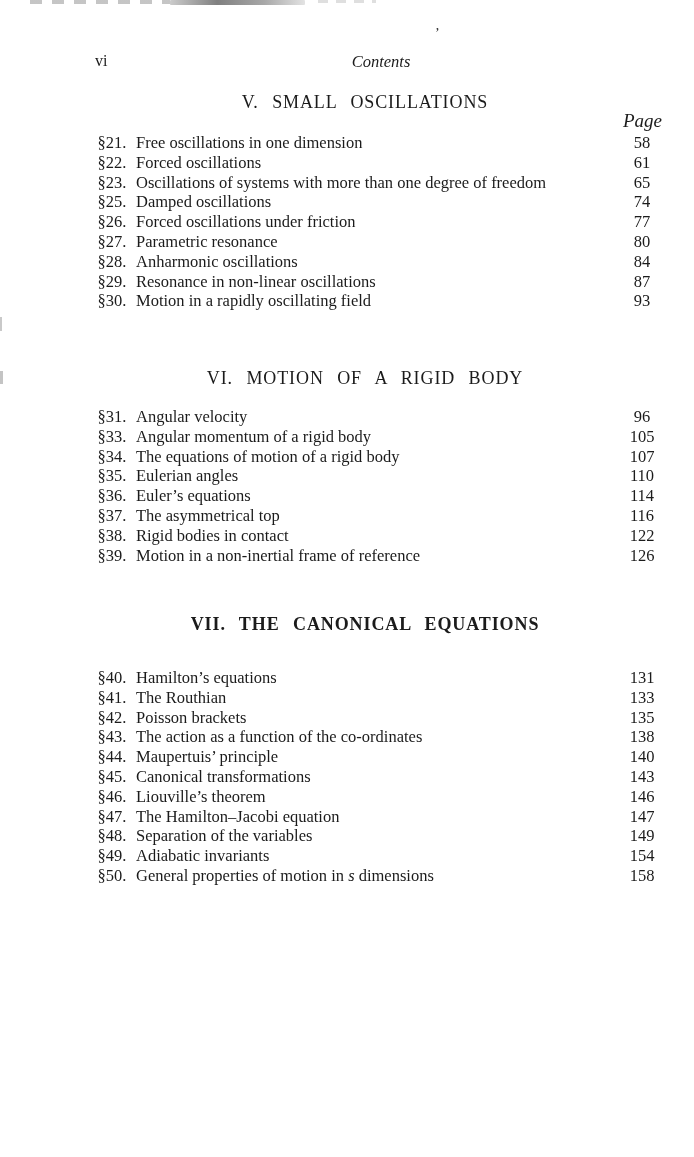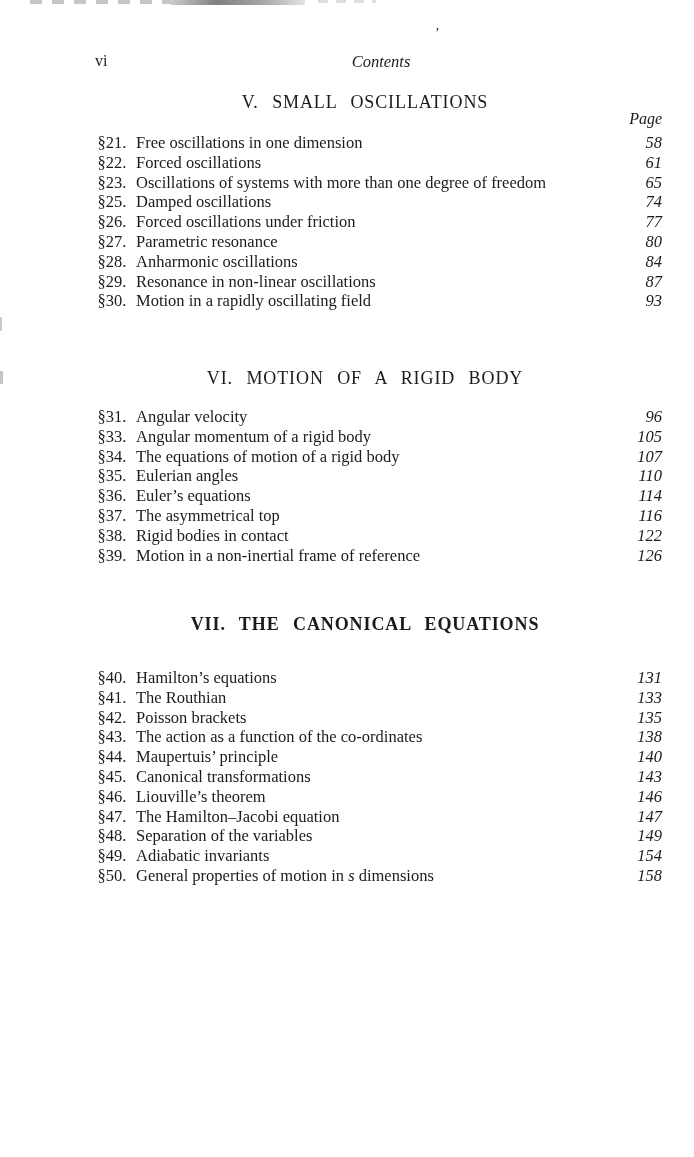--- a/index.html
+++ b/index.html
@@ -55,33 +55,33 @@
     line-height: 20px;
     white-space: nowrap;
   }
   #chh-0 { top: 92px; }
   #chh-1 { top: 368px; }
   #chh-2 { top: 614px; font-weight: bold; }
 
   
   .page-col-label {
     position: absolute; right: 32px; top: 110px;
-    font-style: italic; font-size: 16px;
+    font-style: italic; font-size: 19px;
   }
 
   
   .toc-list { position: absolute; left: 88px; width: 574px; }
   #chl-0 { top: 133px; }
   #chl-1 { top: 407px; }
   #chl-2 { top: 668px; }
 
   .toc-row { display: flex; line-height: 19.8px; font-size: 16.5px; }
   .sec-num   { flex: none; width: 48px; margin-left: 0; text-align: center; }
   .sec-title { flex: 1; white-space: nowrap; overflow: hidden; }
-  .sec-page  { flex: none; min-width: 40px; text-align: right; font-style: italic; }
+  .sec-page  { flex: none; min-width: 40px; text-align: center; }
 </style>
 </head>
 <body>
 
 <div class="page">
 
   <div class="artifact top-dashes"></div>
   <div class="artifact top-band"></div>
   <div class="artifact top-faint"></div>
   <span class="artifact stray-mark">’</span>

